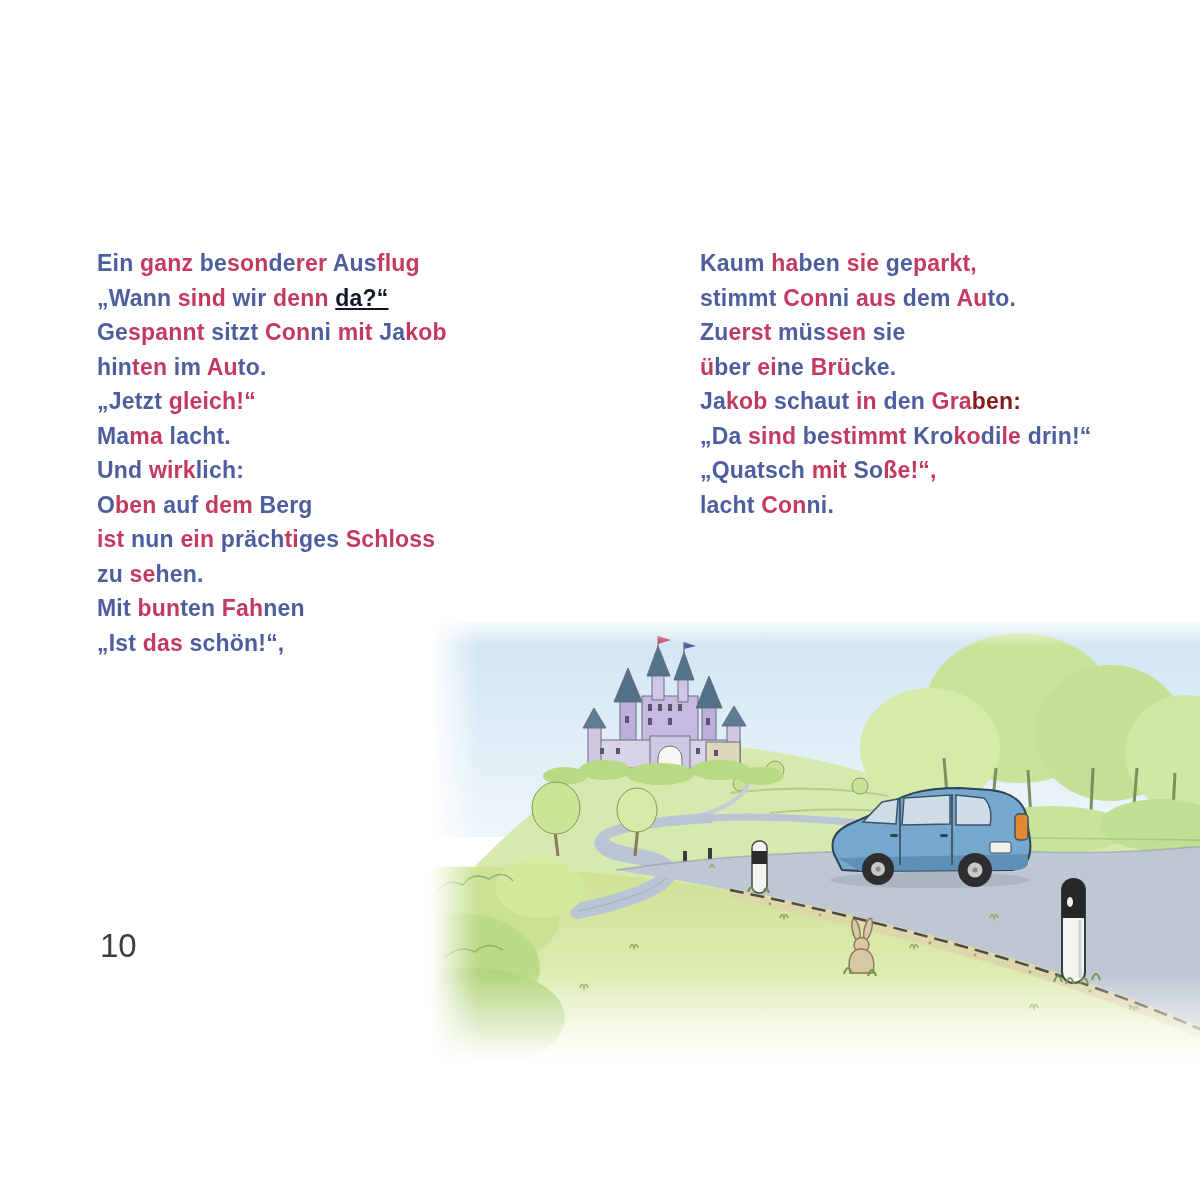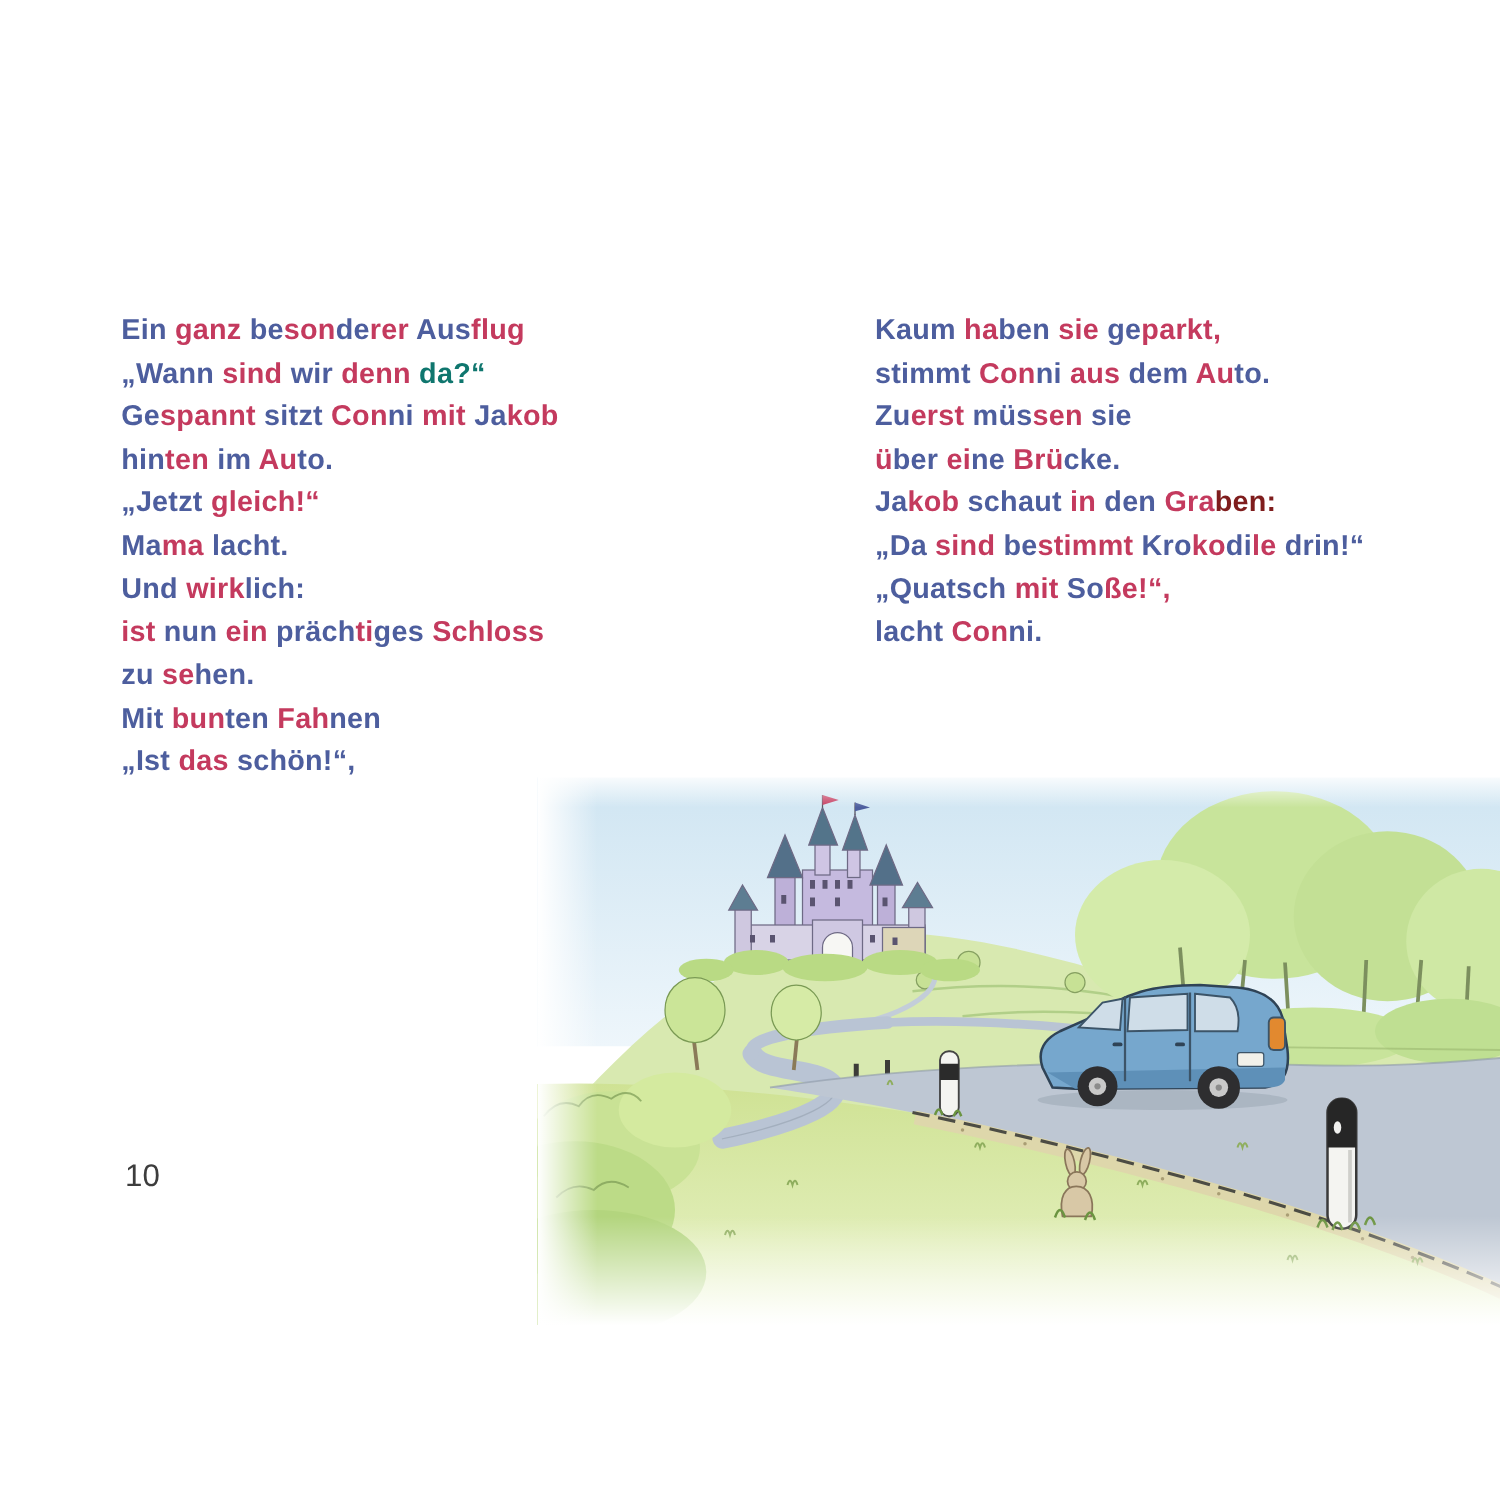--- a/index.html
+++ b/index.html
@@ -3,38 +3,39 @@
 <meta charset="utf-8">
 <style>
   html,body{margin:0;padding:0;background:#ffffff;}
   .page{position:relative;width:1200px;height:1200px;background:#ffffff;overflow:hidden;
         font-family:"Liberation Sans", sans-serif;}
   .text-col{position:absolute;top:246px;}
   .col-left{left:97px;}
   .col-right{left:700px;}
   .line{font-size:23px;line-height:34.5px;font-weight:600;letter-spacing:.2px;white-space:pre;}
   .line.title{font-weight:700;}
-  .page-number{position:absolute;left:100px;top:927px;font-size:25px;font-weight:500;}
+  .page-number{position:absolute;left:100px;top:927px;font-size:33px;font-weight:500;}
   .illustration{position:absolute;left:430px;top:618px;width:770px;height:442px;}
   svg{display:block;}
 </style>
 </head>
 <body>
 
 <div class="page">
 
   <div class="text-col col-left">
     <div class="line title"><span style="color: rgb(77, 94, 158);">Ein </span><span style="color: rgb(196, 58, 94);">ganz </span><span style="color: rgb(77, 94, 158);">be</span><span style="color: rgb(196, 58, 94);">son</span><span style="color: rgb(77, 94, 158);">de</span><span style="color: rgb(196, 58, 94);">rer </span><span style="color: rgb(77, 94, 158);">Aus</span><span style="color: rgb(196, 58, 94);">flug</span></div>
     <div>
-        <div class="line"><span style="color: rgb(77, 94, 158);">„Wann </span><span style="color: rgb(196, 58, 94);">sind </span><span style="color: rgb(77, 94, 158);">wir </span><span style="color: rgb(196, 58, 94);">denn </span><span style="color: #0f766e;">da?“</span></div>
+        <div class="line"><span style="color: rgb(77, 94, 158);">„Wann </span><span style="color: rgb(196, 58, 94);">sind </span><span style="color: rgb(77, 94, 158);">wir </span><span style="color: rgb(196, 58, 94);">denn </span><span style="color: #0f172a; text-decoration: underline;">da?“</span></div>
         <div class="line"><span style="color: rgb(77, 94, 158);">Ge</span><span style="color: rgb(196, 58, 94);">spannt </span><span style="color: rgb(77, 94, 158);">sitzt </span><span style="color: rgb(196, 58, 94);">Con</span><span style="color: rgb(77, 94, 158);">ni </span><span style="color: rgb(196, 58, 94);">mit </span><span style="color: rgb(77, 94, 158);">Ja</span><span style="color: rgb(196, 58, 94);">kob</span></div>
         <div class="line"><span style="color: rgb(77, 94, 158);">hin</span><span style="color: rgb(196, 58, 94);">ten </span><span style="color: rgb(77, 94, 158);">im </span><span style="color: rgb(196, 58, 94);">Au</span><span style="color: rgb(77, 94, 158);">to.</span></div>
         <div class="line"><span style="color: rgb(77, 94, 158);">„Jetzt </span><span style="color: rgb(196, 58, 94);">gleich!“</span></div>
         <div class="line"><span style="color: rgb(77, 94, 158);">Ma</span><span style="color: rgb(196, 58, 94);">ma </span><span style="color: rgb(77, 94, 158);">lacht.</span></div>
         <div class="line"><span style="color: rgb(77, 94, 158);">Und </span><span style="color: rgb(196, 58, 94);">wirk</span><span style="color: rgb(77, 94, 158);">lich:</span></div>
+        <div class="line"><span style="color: rgb(77, 94, 158);">O</span><span style="color: rgb(196, 58, 94);">ben </span><span style="color: rgb(77, 94, 158);">auf </span><span style="color: rgb(196, 58, 94);">dem </span><span style="color: rgb(77, 94, 158);">Berg</span></div>
         <div class="line"><span style="color: rgb(196, 58, 94);">ist </span><span style="color: rgb(77, 94, 158);">nun </span><span style="color: rgb(196, 58, 94);">ein </span><span style="color: rgb(77, 94, 158);">präch</span><span style="color: rgb(196, 58, 94);">ti</span><span style="color: rgb(77, 94, 158);">ges </span><span style="color: rgb(196, 58, 94);">Schloss</span></div>
         <div class="line"><span style="color: rgb(77, 94, 158);">zu </span><span style="color: rgb(196, 58, 94);">se</span><span style="color: rgb(77, 94, 158);">hen.</span></div>
         <div class="line"><span style="color: rgb(77, 94, 158);">Mit </span><span style="color: rgb(196, 58, 94);">bun</span><span style="color: rgb(77, 94, 158);">ten </span><span style="color: rgb(196, 58, 94);">Fah</span><span style="color: rgb(77, 94, 158);">nen</span></div>
         <div class="line"><span style="color: rgb(77, 94, 158);">„Ist </span><span style="color: rgb(196, 58, 94);">das </span><span style="color: rgb(77, 94, 158);">schön!“,</span></div>
       </div>
   </div>
 
   <div class="text-col col-right">
     <div>
         <div class="line"><span style="color: rgb(77, 94, 158);">Kaum </span><span style="color: rgb(196, 58, 94);">ha</span><span style="color: rgb(77, 94, 158);">ben </span><span style="color: rgb(196, 58, 94);">sie </span><span style="color: rgb(77, 94, 158);">ge</span><span style="color: rgb(196, 58, 94);">parkt,</span></div>

